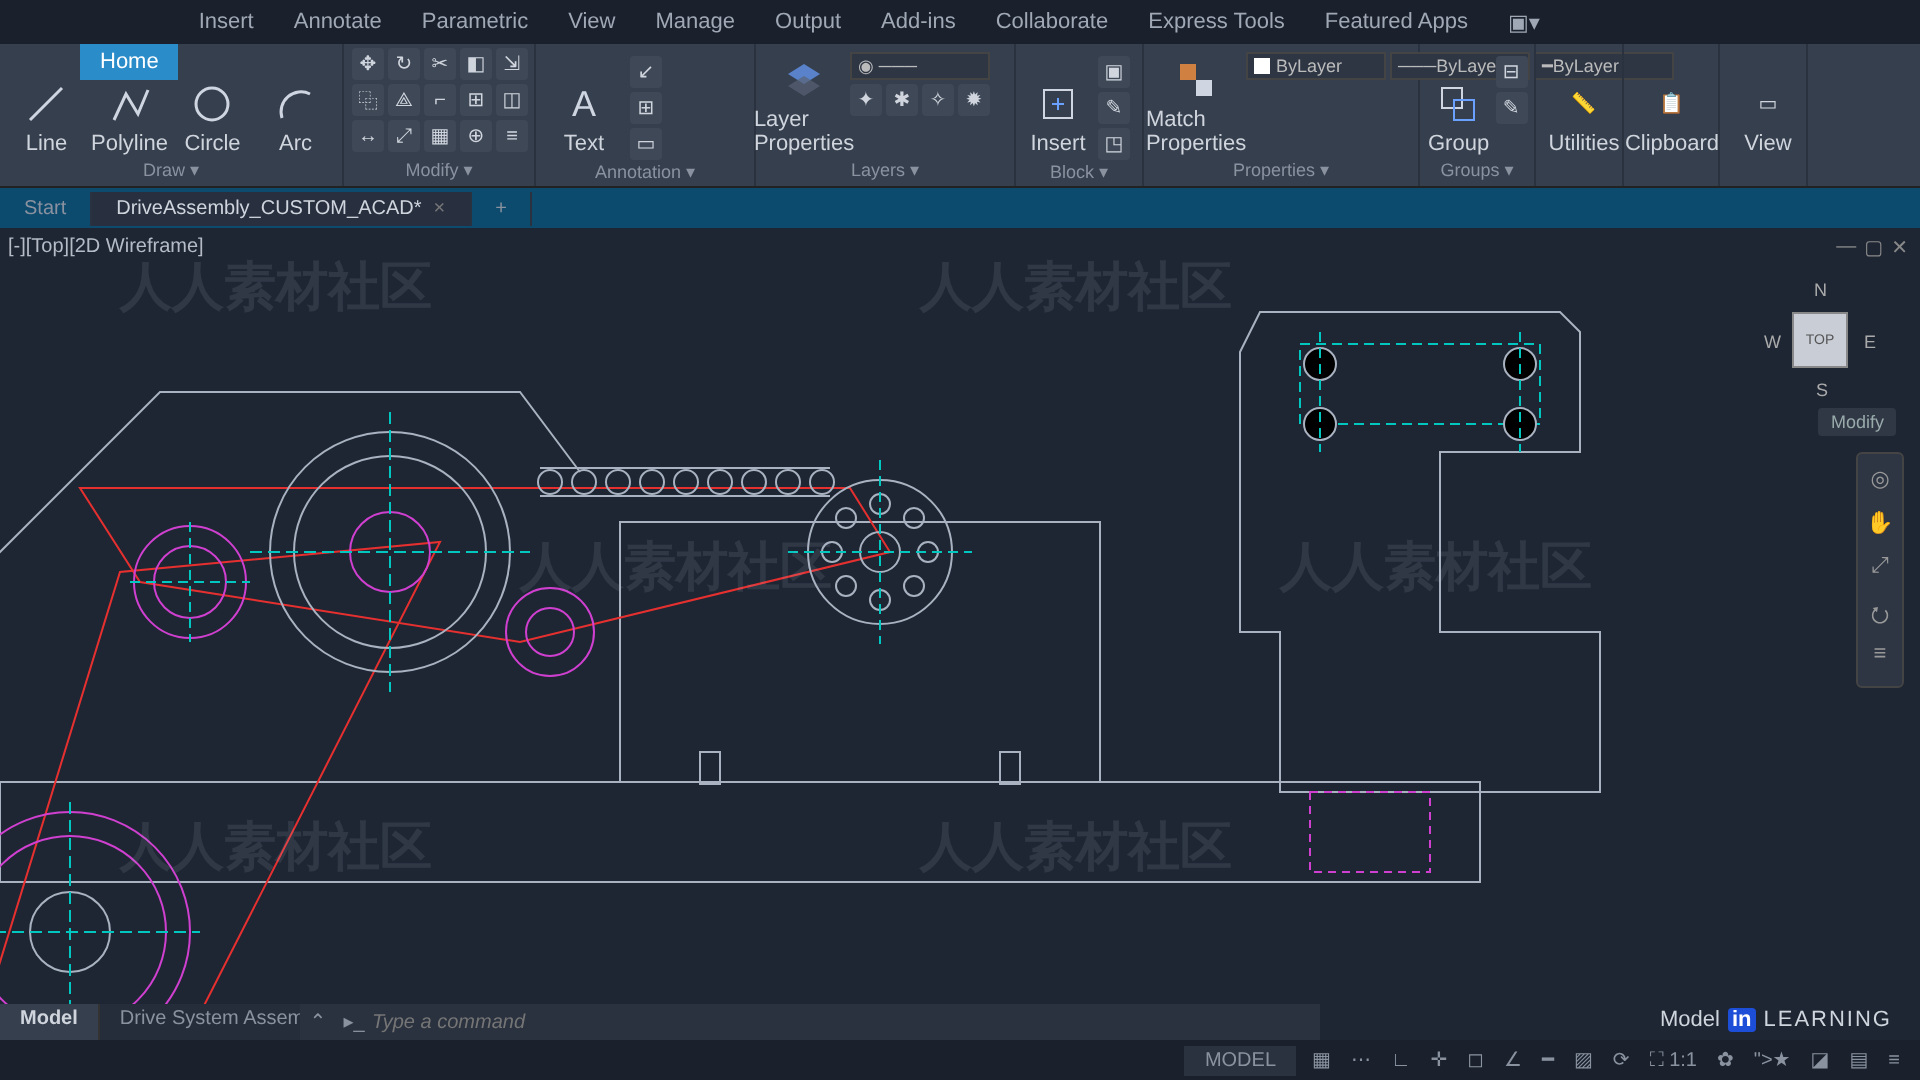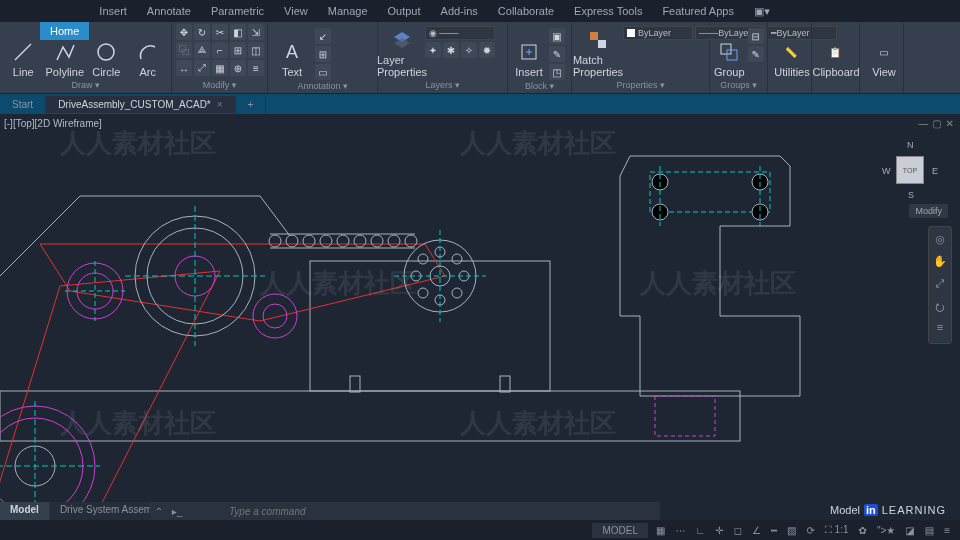--- a/index.html
+++ b/index.html
@@ -28,21 +28,21 @@
 .viewcube{position:absolute;top:22px;right:18px;width:64px;height:64px;}
 .viewcube .cube{position:absolute;top:18px;left:18px;width:28px;height:28px;background:#c8cdd6;border:1px solid #888;font-size:7px;display:flex;align-items:center;justify-content:center;color:#555;}
 .viewcube .n,.viewcube .s,.viewcube .e,.viewcube .w{position:absolute;font-size:9px;color:#aaa;}
 .viewcube .n{top:2px;left:29px}.viewcube .s{bottom:2px;left:30px}.viewcube .e{right:4px;top:28px}.viewcube .w{left:4px;top:28px}
 .unn{position:absolute;top:88px;right:12px;font-size:9px;color:#9aa;background:#303846;padding:2px 6px;border-radius:2px;}
 .navbar{position:absolute;top:110px;right:8px;width:24px;background:#2e3644;border:1px solid #444;border-radius:3px;display:flex;flex-direction:column;gap:6px;padding:6px 0;align-items:center;}
 .navbar div{width:16px;height:16px;color:#999;font-size:11px;text-align:center;cursor:pointer;}
 svg.drawing{position:absolute;top:0;left:0;}
 .cmdline{position:absolute;bottom:20px;left:150px;right:300px;height:18px;background:#2a323f;display:flex;align-items:center;font-size:10px;}
 .cmdline .cmd-icon{width:18px;text-align:center;color:#8a92a0;}
-.cmdline input{flex:1;background:transparent;border:none;color:#888;font-style:italic;font-size:10px;outline:none;margin-left:43px;}
+.cmdline input{flex:1;background:transparent;border:none;color:#888;font-style:italic;font-size:10px;outline:none;}
 .bottom-tabs{position:absolute;bottom:20px;left:0;height:18px;display:flex;font-size:10px;}
 .btab{padding:2px 10px;color:#8a92a0;border-right:1px solid #333;cursor:pointer;background:#252d3a;}
 .btab.active{background:#353f4e;color:#d0d5dd;font-weight:bold;}
 .status{position:absolute;bottom:0;left:0;right:0;height:20px;background:#1a212d;display:flex;align-items:center;font-size:10px;color:#8a92a0;}
 .status .left{flex:1;display:flex;align-items:center;}
 .status .model-btn{background:#2a323f;padding:2px 10px;margin-right:8px;}
 .status .icons{display:flex;gap:10px;align-items:center;padding-right:10px;}
 .status .icons span{cursor:pointer;}
 .watermark{position:absolute;font-size:26px;color:rgba(180,190,210,0.12);font-weight:bold;pointer-events:none;}
 .linkedin{position:absolute;bottom:24px;right:14px;font-size:11px;color:#cfd5dd;display:flex;align-items:center;gap:4px;}

